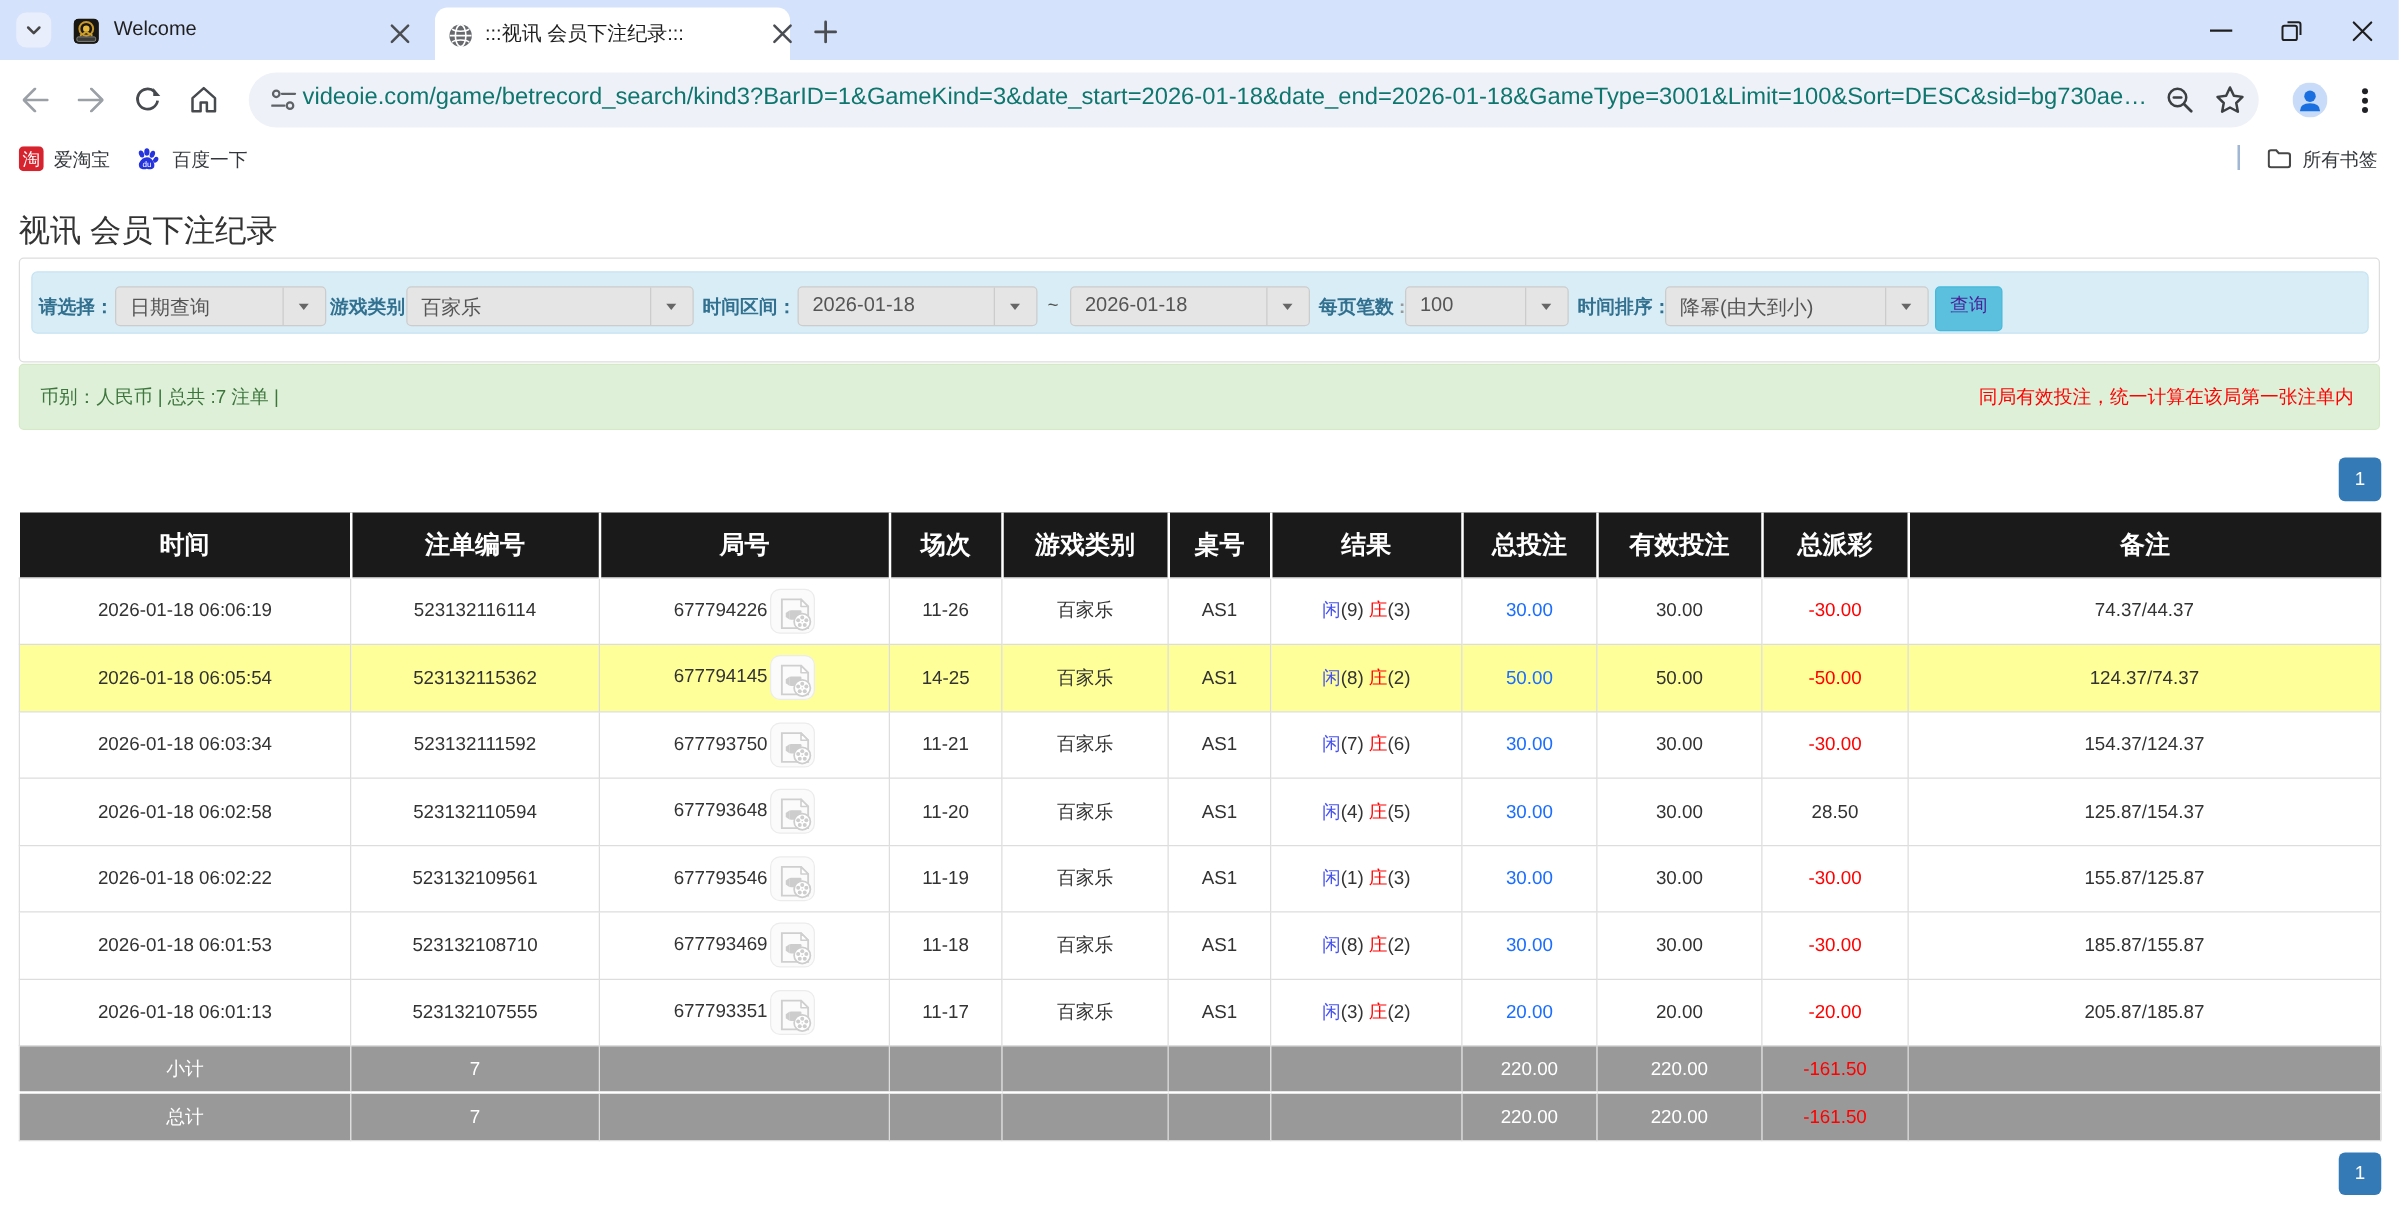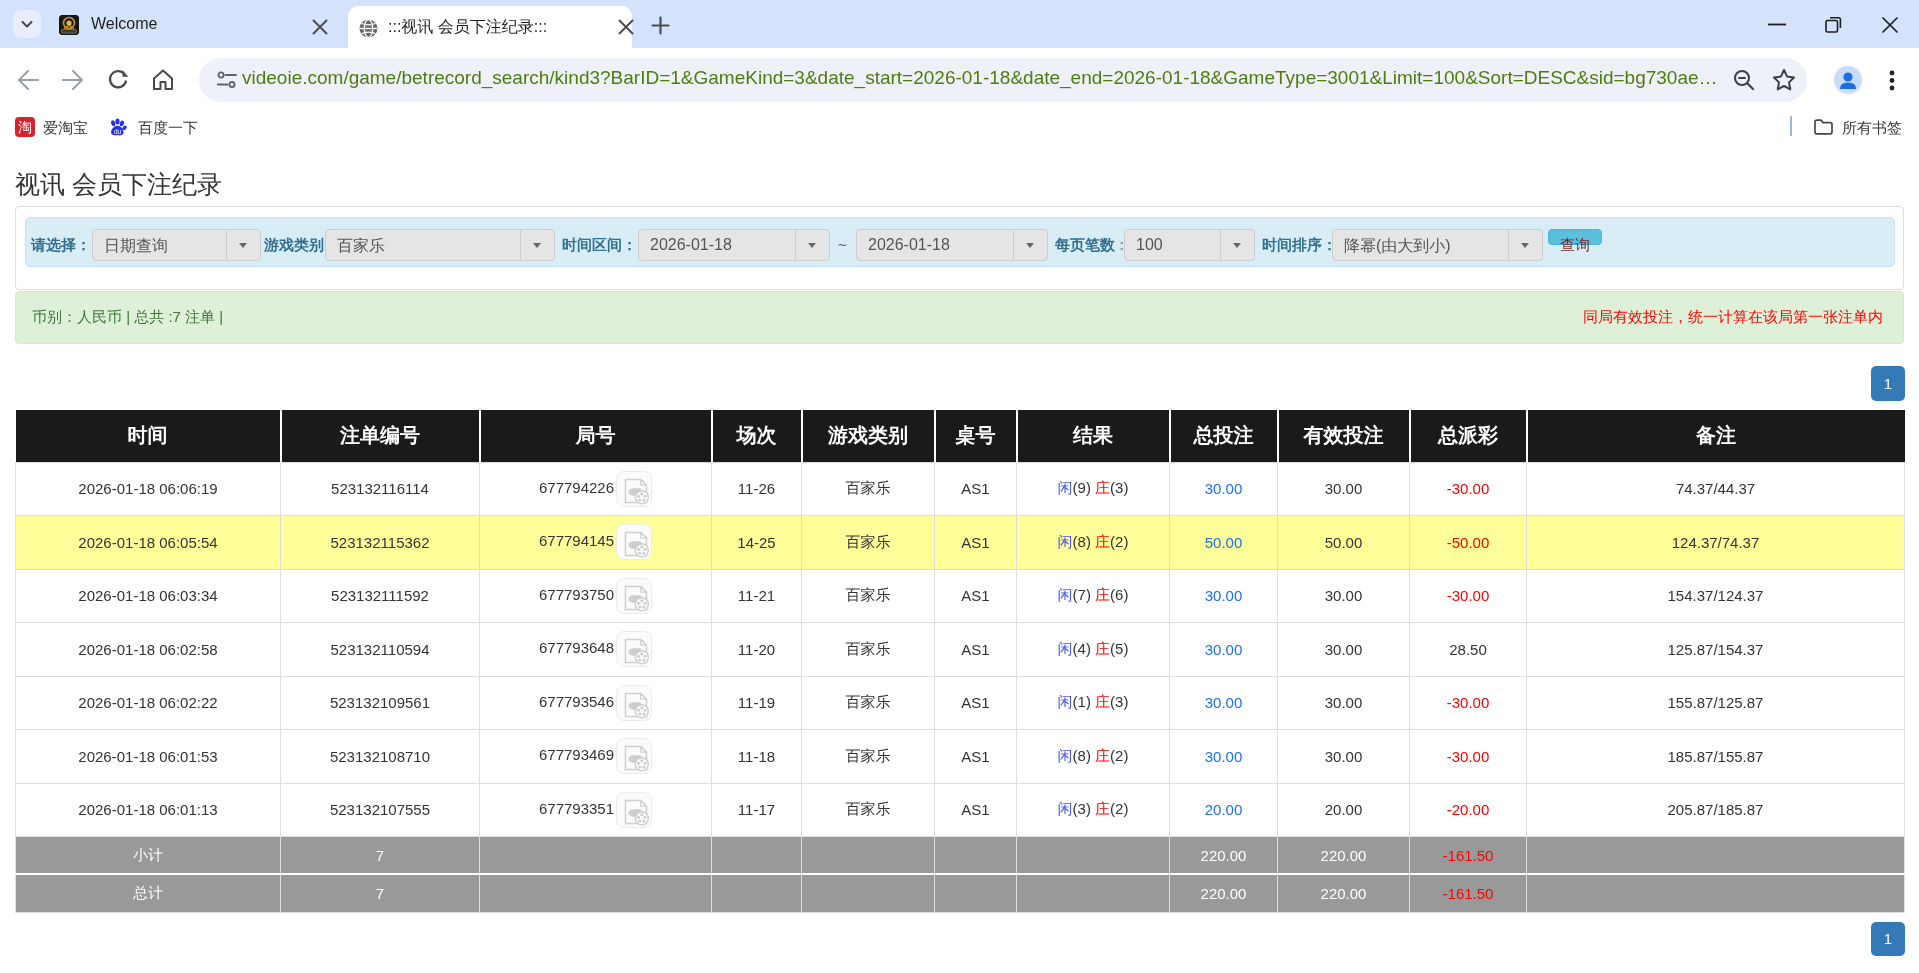--- a/index.html
+++ b/index.html
@@ -8,36 +8,36 @@
 
 #tabstrip{position:absolute;left:0;top:0;width:1919px;height:48px;background:#d5e2fb;}
 #chev{position:absolute;left:13px;top:10px;width:28px;height:28px;border-radius:8px;background:#e9eefd;}
 #tab1fav{position:absolute;left:59px;top:15px;width:20px;height:20px;border-radius:4px;background:#17140c;overflow:hidden;}
 #tab1txt{position:absolute;left:91px;top:15px;font-size:16px;color:#1f1f1f;}
 #activetab{position:absolute;left:348px;top:6px;width:284px;height:42px;background:#fff;border-radius:10px 10px 0 0;}
 #tab2txt{position:absolute;left:40px;top:11px;font-size:16px;color:#1e1e1e;white-space:nowrap;}
 
 #toolbar{position:absolute;left:0;top:48px;width:1919px;height:64px;background:#fff;border-radius:12px 12px 0 0;}
 #pill{position:absolute;left:199px;top:10px;width:1608px;height:44px;border-radius:22px;background:#eef1f8;}
-#urltxt{position:absolute;left:43px;top:9px;font-size:19px;color:#4d7c0f;white-space:nowrap;}
+#urltxt{position:absolute;left:43px;top:9px;font-size:19px;color:#0f766e;white-space:nowrap;}
 
 #bookbar{position:absolute;left:0;top:112px;width:1919px;height:38px;background:#fff;}
 .bktxt{font-size:15px;color:#33373b;}
 
 #pagetitle{position:absolute;left:15px;top:168px;font-size:25px;color:#333;}
 #fpanel{position:absolute;left:15px;top:206px;width:1889px;height:84px;border:1px solid #ddd;border-radius:4px;background:#fff;}
 #bluebar{position:absolute;left:25px;top:217px;width:1870px;height:50px;background:#d9edf7;border:1px solid #c5e4f1;border-radius:5px;}
 .flabel{position:absolute;top:236px;font-size:15px;font-weight:bold;color:#31708f;white-space:nowrap;}
 .ctl{position:absolute;top:229px;height:32px;background:#e5e5e5;border:1px solid #ccc;border-radius:4px;}
 .ctl .txt{position:absolute;left:11px;top:6px;font-size:16px;color:#555;white-space:nowrap;}
 .ctl .arr{position:absolute;right:0;top:0;bottom:0;width:34px;border-left:1px solid #ccc;}
 .ctl .arr:after{content:"";position:absolute;left:50%;top:50%;margin:-2px 0 0 -5px;
 border-left:4.5px solid transparent;border-right:4.5px solid transparent;border-top:5.5px solid #666;}
-#qbtn{position:absolute;left:1548px;top:229px;width:54px;height:16px;background:#5bc0de;border:1px solid #46b8da;
-border-radius:4px;color:#7f1d1d;font-size:15px;text-align:center;line-height:30px;}
+#qbtn{position:absolute;left:1548px;top:229px;width:54px;height:36px;background:#5bc0de;border:1px solid #46b8da;
+border-radius:4px;color:#4c1d95;font-size:15px;text-align:center;line-height:30px;}
 #greenbar{position:absolute;left:15px;top:291px;width:1889px;height:53px;background:#dff0d8;border:1px solid #d6e9c6;border-radius:4px;padding-left:19px;}
 #gtext{position:absolute;left:16px;top:16px;font-size:15px;color:#3c763d;}
 #rtext{position:absolute;right:20px;top:16px;font-size:15px;color:#ff0000;}
 .pagbtn{position:absolute;width:34px;height:35px;background:#337ab7;border-radius:5px;color:#fff;
 font-size:15px;text-align:center;line-height:35px;}
 
 #btable{position:absolute;left:15px;top:410px;width:1889px;border-collapse:collapse;table-layout:fixed;}
 #btable th{background:#1a1a1a;color:#fff;font-size:20px;font-weight:bold;height:52px;
 border-right:2px solid #fff;padding:0;text-align:center;}
 #btable th:last-child{border-right:none;}

